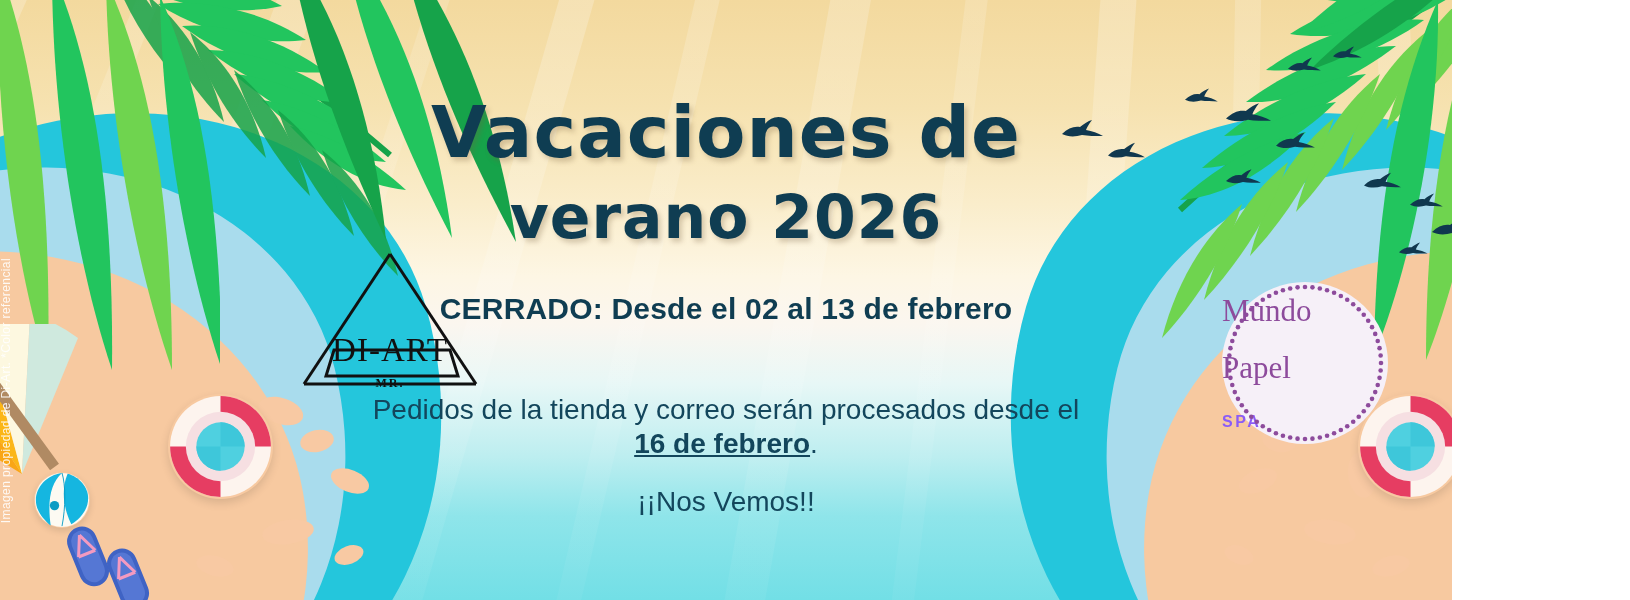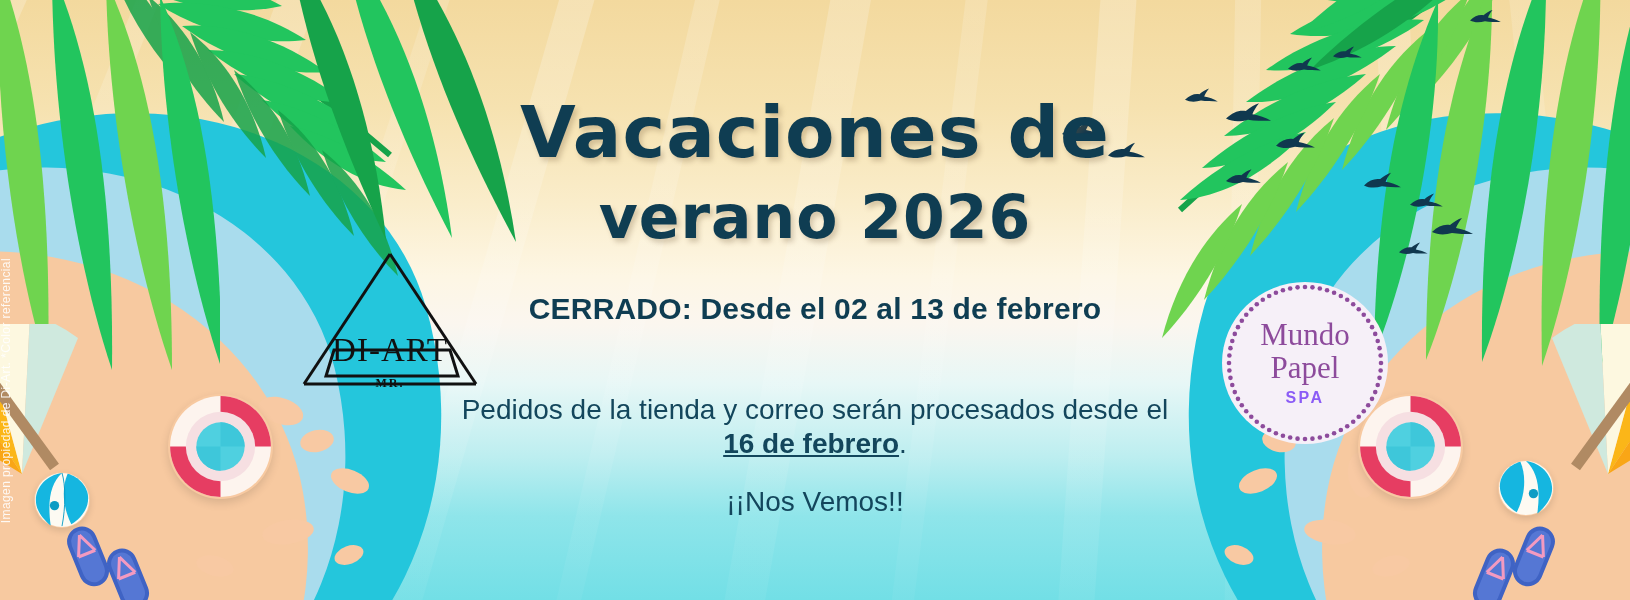--- a/index.html
+++ b/index.html
@@ -1,21 +1,21 @@
 <!DOCTYPE html>
 <html><head>
 <meta charset="utf-8">
 <style>
   * { margin:0; padding:0; box-sizing:border-box; }
   html,body{ background:#fff; }
   body{ font-family:"Liberation Sans", sans-serif; }
 
   #banner{
     position:relative;
-    width:1630px; height:600px;
+    width:1452px; height:600px;
     overflow:hidden;
     background:
       linear-gradient(to bottom,
         #f3d99e 0%,
         #f6e2b0 18%,
         #faedcb 34%,
         #fdf6e4 46%,
         #fbf6ef 54%,
         #e7f7f6 64%,
         #bdeef0 76%,
@@ -164,21 +164,21 @@
     font-family:"Liberation Serif", serif;
     font-size:12px; letter-spacing:2px; font-weight:bold; color:#111;
   }
 
   
   #mundo{
     position:absolute; left:1222px; top:282px;
     width:166px; height:162px; border-radius:50%;
     background:#f6f0f8;
     display:flex; flex-direction:column;
-    align-items:center; justify-content:center;
+    justify-content:center;gap:24px;
   }
   #mundo-dots{ position:absolute; inset:0; }
   .mp-line{
     font-family:"Liberation Serif", serif;
     color:#8d4b9c; font-size:31px; line-height:1.06;
   }
   #mundo-spa{
     font-family:"Liberation Sans", sans-serif;
     color:#8b5cf6; font-size:16px; letter-spacing:2.5px;
     margin-top:4px; font-weight:bold;

